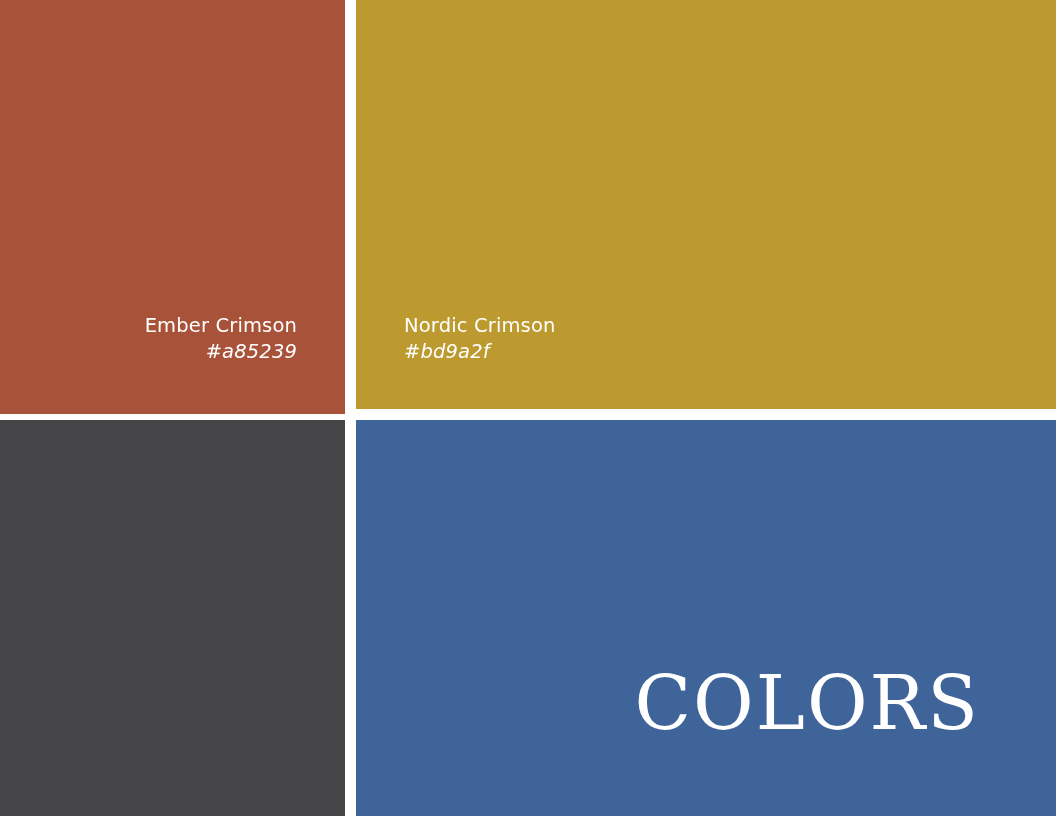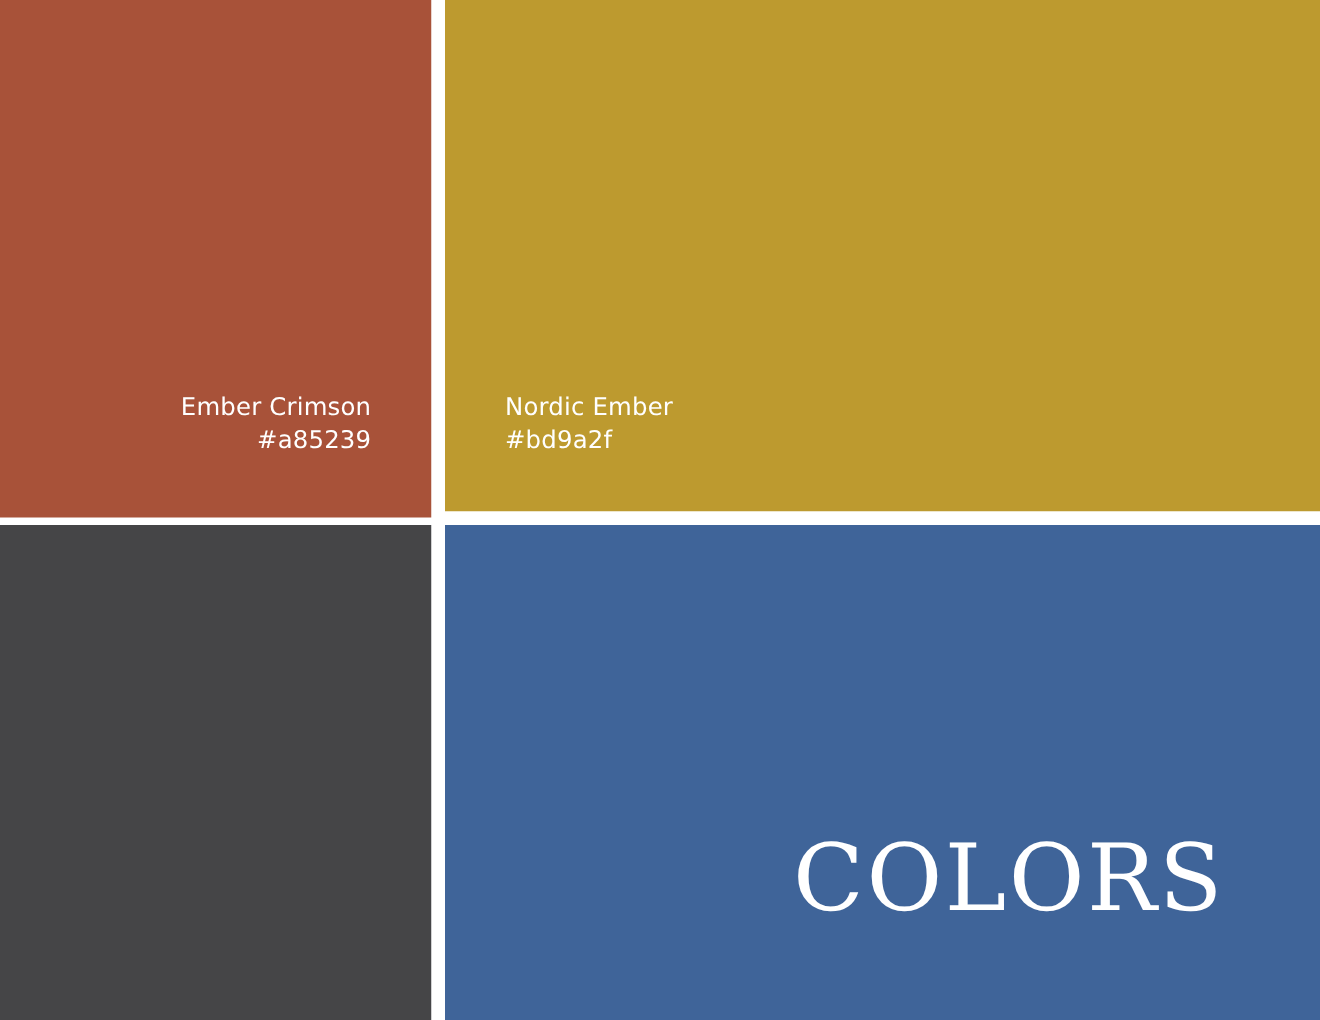--- a/index.html
+++ b/index.html
@@ -51,21 +51,21 @@
   .caption-left {
     left: 48px;
     text-align: left;
   }
 
   
   .swatch-tl .swatch-caption,
   .swatch-tr .swatch-caption { top: 313px; }
 
   .swatch-name { display: block; }
-  .swatch-hex  { display: block; }
+  .swatch-hex  { display: block; font-style: italic; }
 
   .wordmark {
     position: absolute;
     right: 76px;
     bottom: 76px;
     color: #ffffff;
     font-family: "DejaVu Serif", "Liberation Serif", serif;
     font-size: 74px;
     line-height: 74px;
     letter-spacing: 2px;
@@ -79,21 +79,21 @@
 
   <div class="swatch swatch-tl" style="background-color: rgb(168, 82, 57);">
     <div class="swatch-caption caption-right">
       <span class="swatch-name">Ember Crimson</span>
       <span class="swatch-hex">#a85239</span>
     </div>
   </div>
 
   <div class="swatch swatch-tr" style="background-color: rgb(189, 154, 47);">
     <div class="swatch-caption caption-left">
-      <span class="swatch-name">Nordic Ember</span>
+      <span class="swatch-name">Nordic Crimson</span>
       <span class="swatch-hex">#bd9a2f</span>
     </div>
   </div>
 
   <div class="swatch swatch-bl" style="background-color: rgb(69, 69, 71);">
     
   </div>
 
   <div class="swatch swatch-br" style="background-color: rgb(63, 100, 153); padding-left: 28px;">
 

